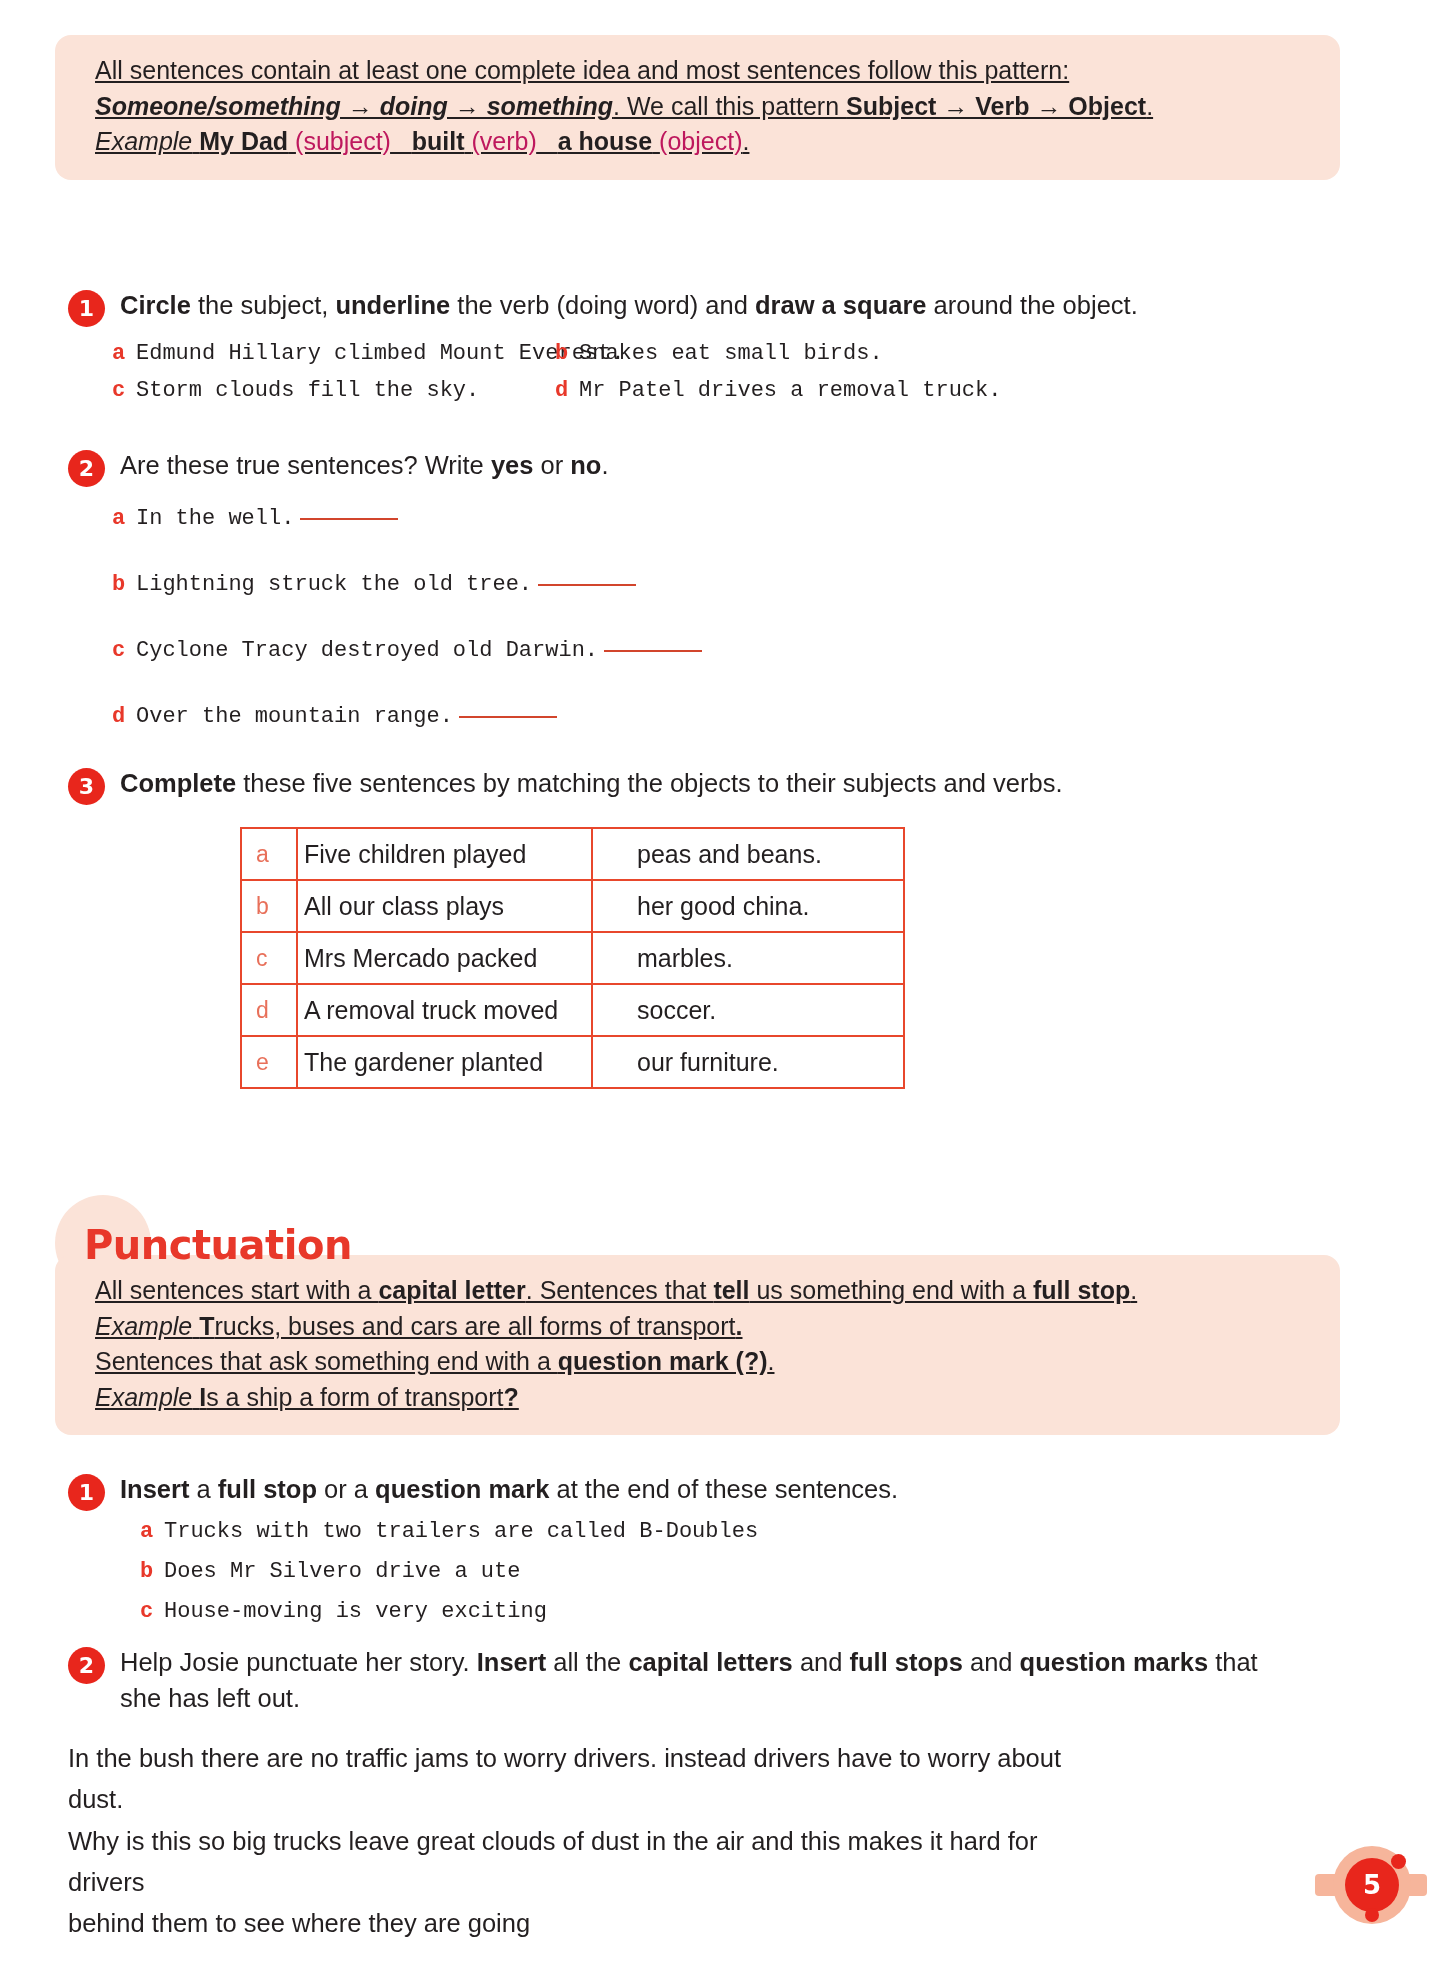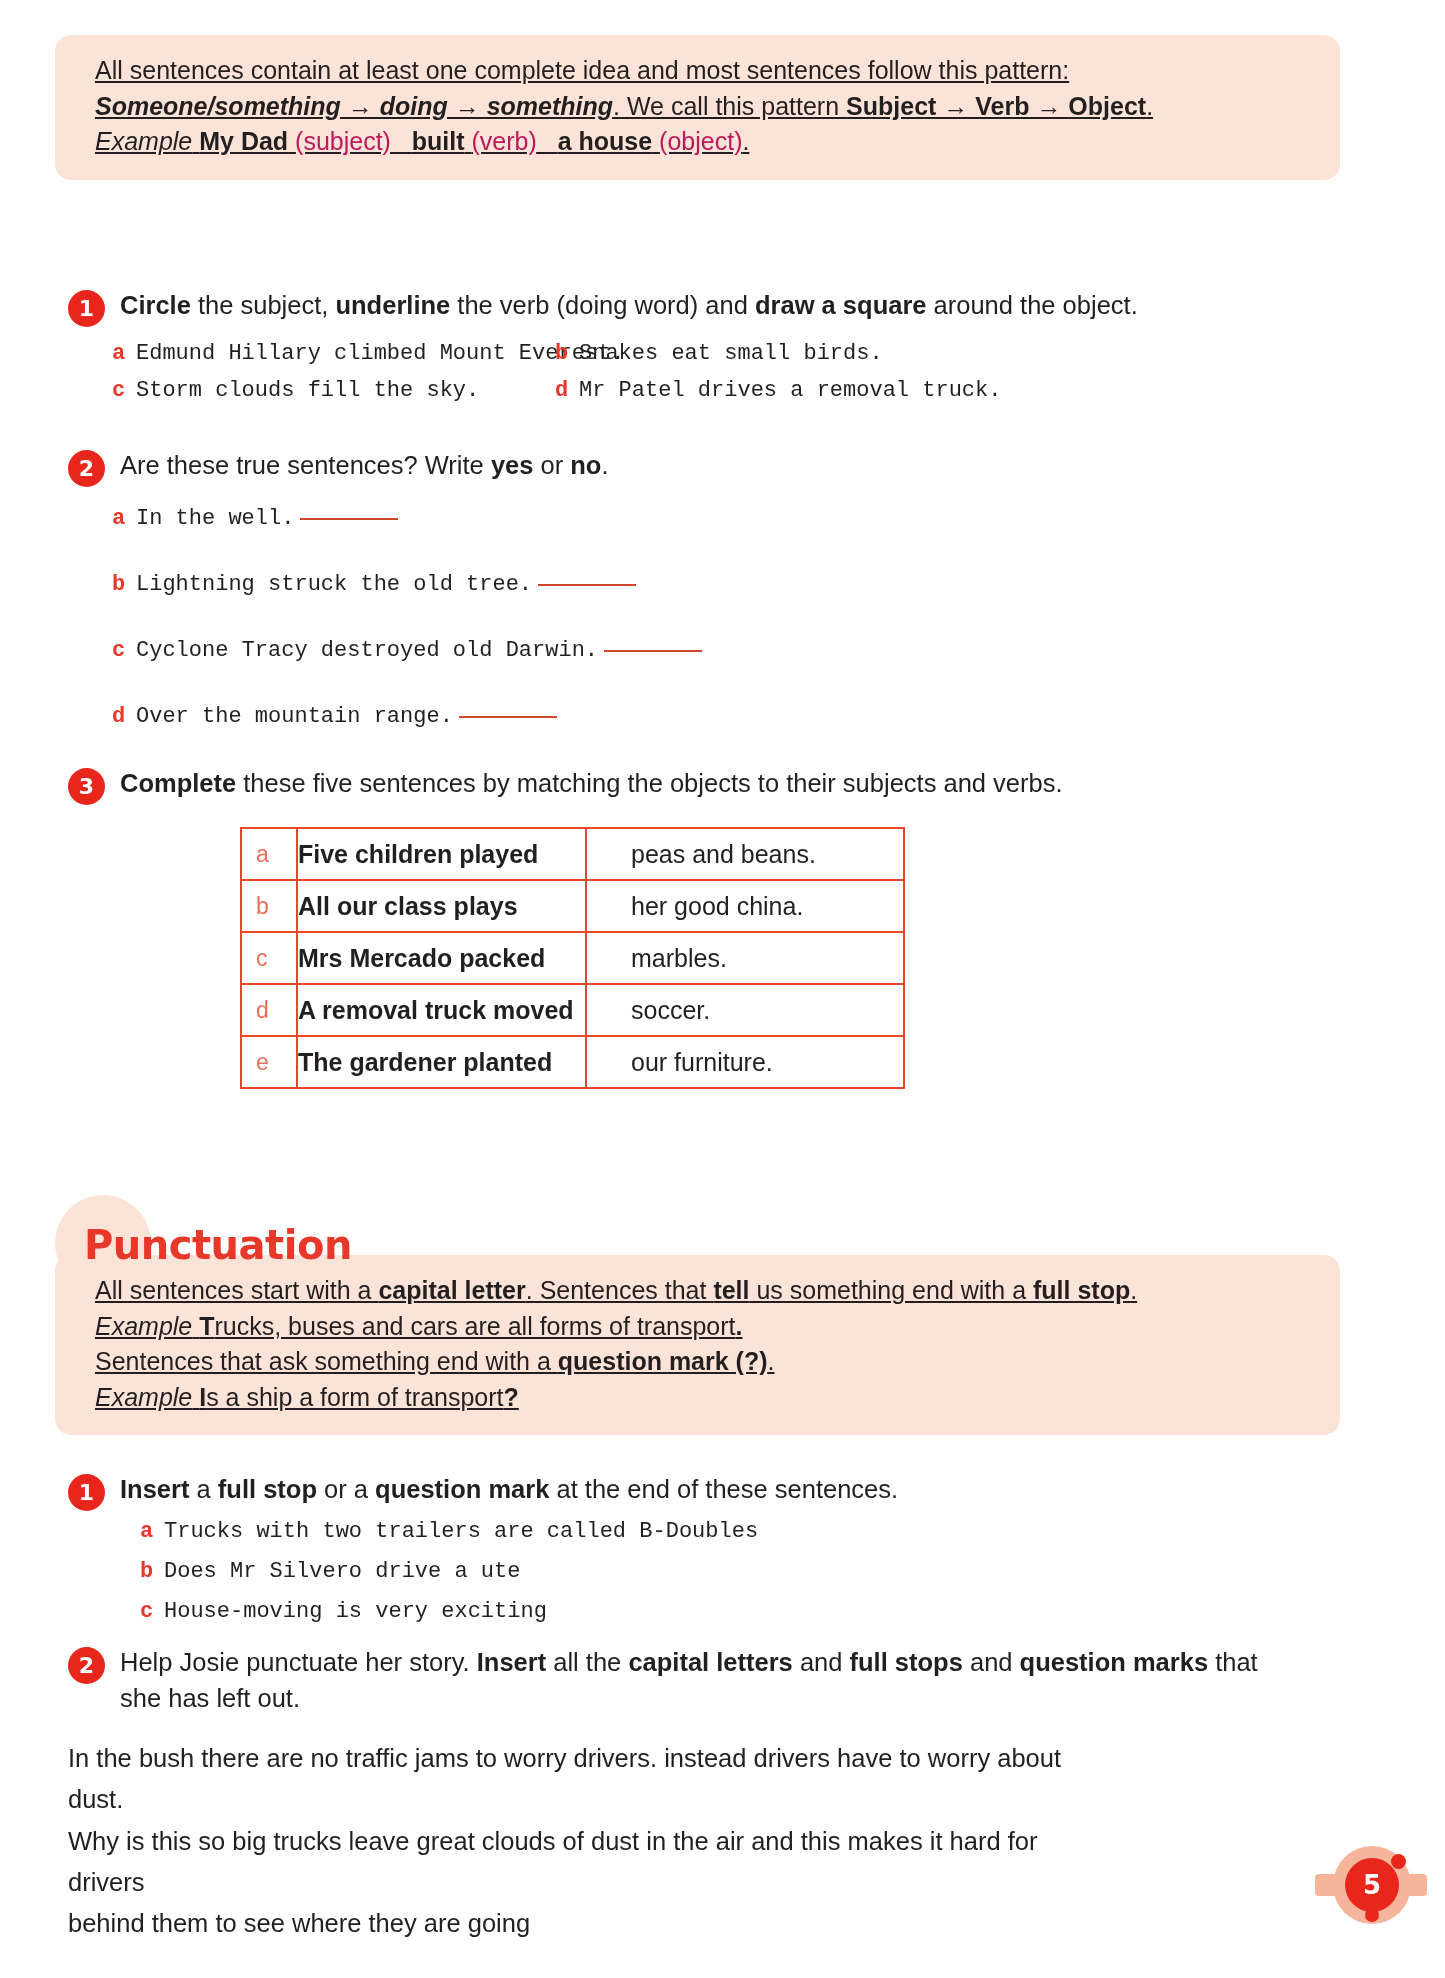--- a/index.html
+++ b/index.html
@@ -137,22 +137,21 @@
     vertical-align: middle;
   }
   .mtable td.c-ltr {
     width: 40px;
     color: #e8705a;
     padding-left: 14px;
     font-size: 23px;
   }
   .mtable td.c-sub {
     width: 287px;
-    padding-left: 0px;
-    font-weight: bold;
+    padding-left: 6px;
   }
   .mtable td.c-obj {
     padding-left: 44px;
   }
 
   
   .story {
     position: absolute;
     left: 68px;
     width: 1000px;

